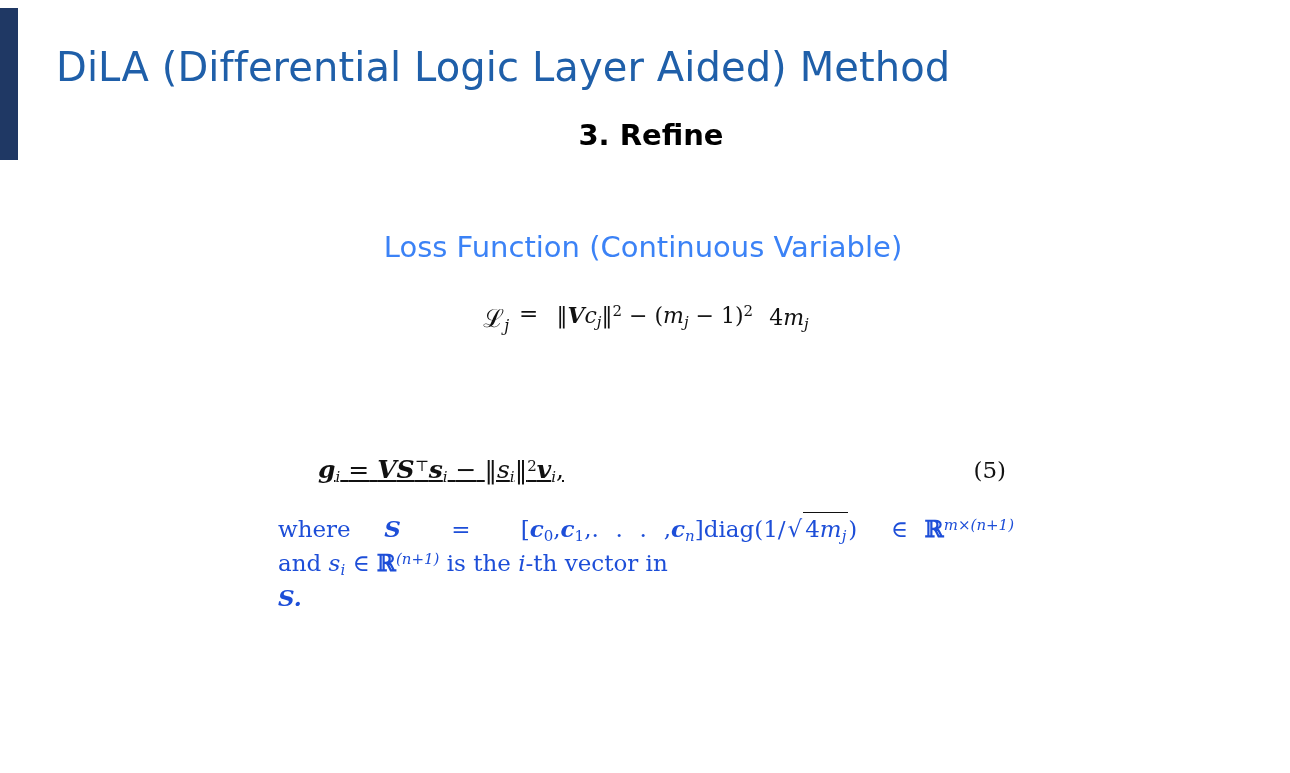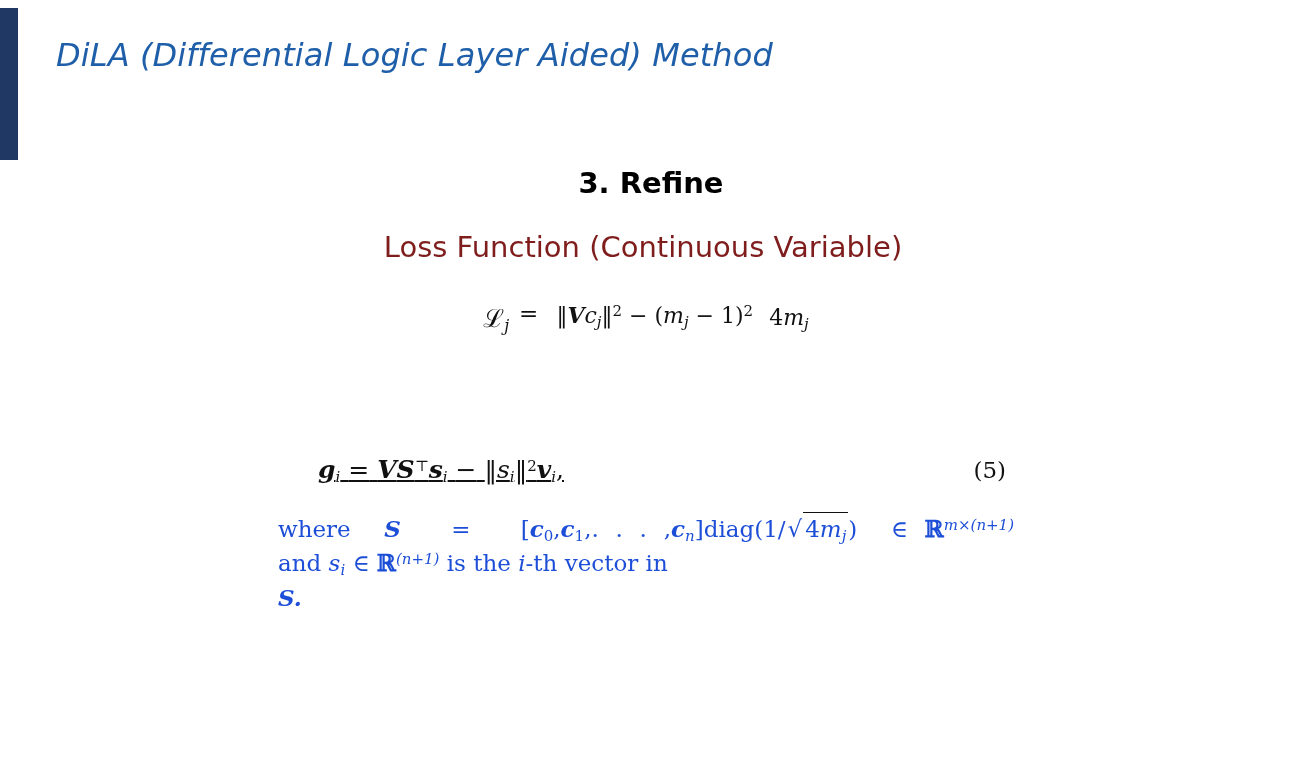--- a/index.html
+++ b/index.html
@@ -22,52 +22,50 @@
     top: 8px;
     width: 18px;
     height: 152px;
     background: #1F3864;
   }
 
   
   .slide-title {
     position: absolute;
     left: 56px;
-    top: 36px;
-    font-size: 32px;
+    top: 44px;
+    font-size: 40px;
     color: #1F5FA9;
     font-family: "DejaVu Sans", sans-serif;
     letter-spacing: 0.1px;
     white-space: nowrap;
-    font-style: italic;
   }
 
   
   .section-heading {
     position: absolute;
     left: 12px;
     right: 0;
     top: 118px;
     text-align: center;
     font-size: 29px;
     font-weight: bold;
     color: #000000;
     font-family: "DejaVu Sans", sans-serif;
-    margin-top: 48px;
   }
 
   
   .sub-heading {
     position: absolute;
     left: 0;
     right: 4px;
     top: 230px;
     text-align: center;
     font-size: 29px;
-    color: #7f1d1d;
+    color: #3b82f6;
     font-family: "DejaVu Sans", sans-serif;
   }
 
   
   .math-block-1 {
     position: absolute;
     left: 440px;
     top: 300px;
     width: 420px;
     text-align: center;

